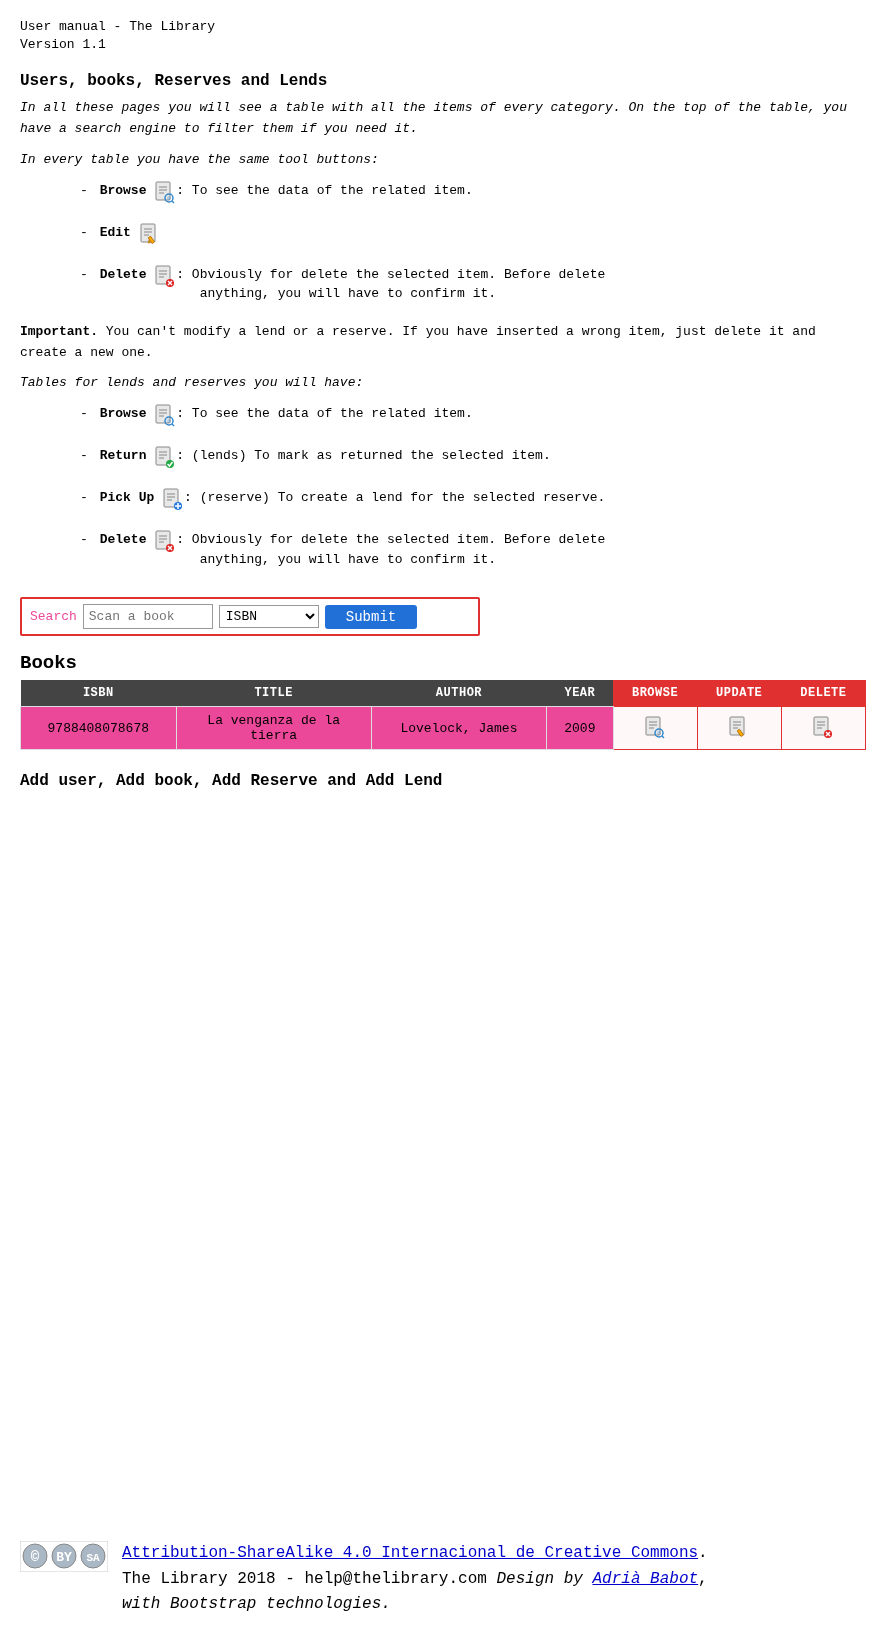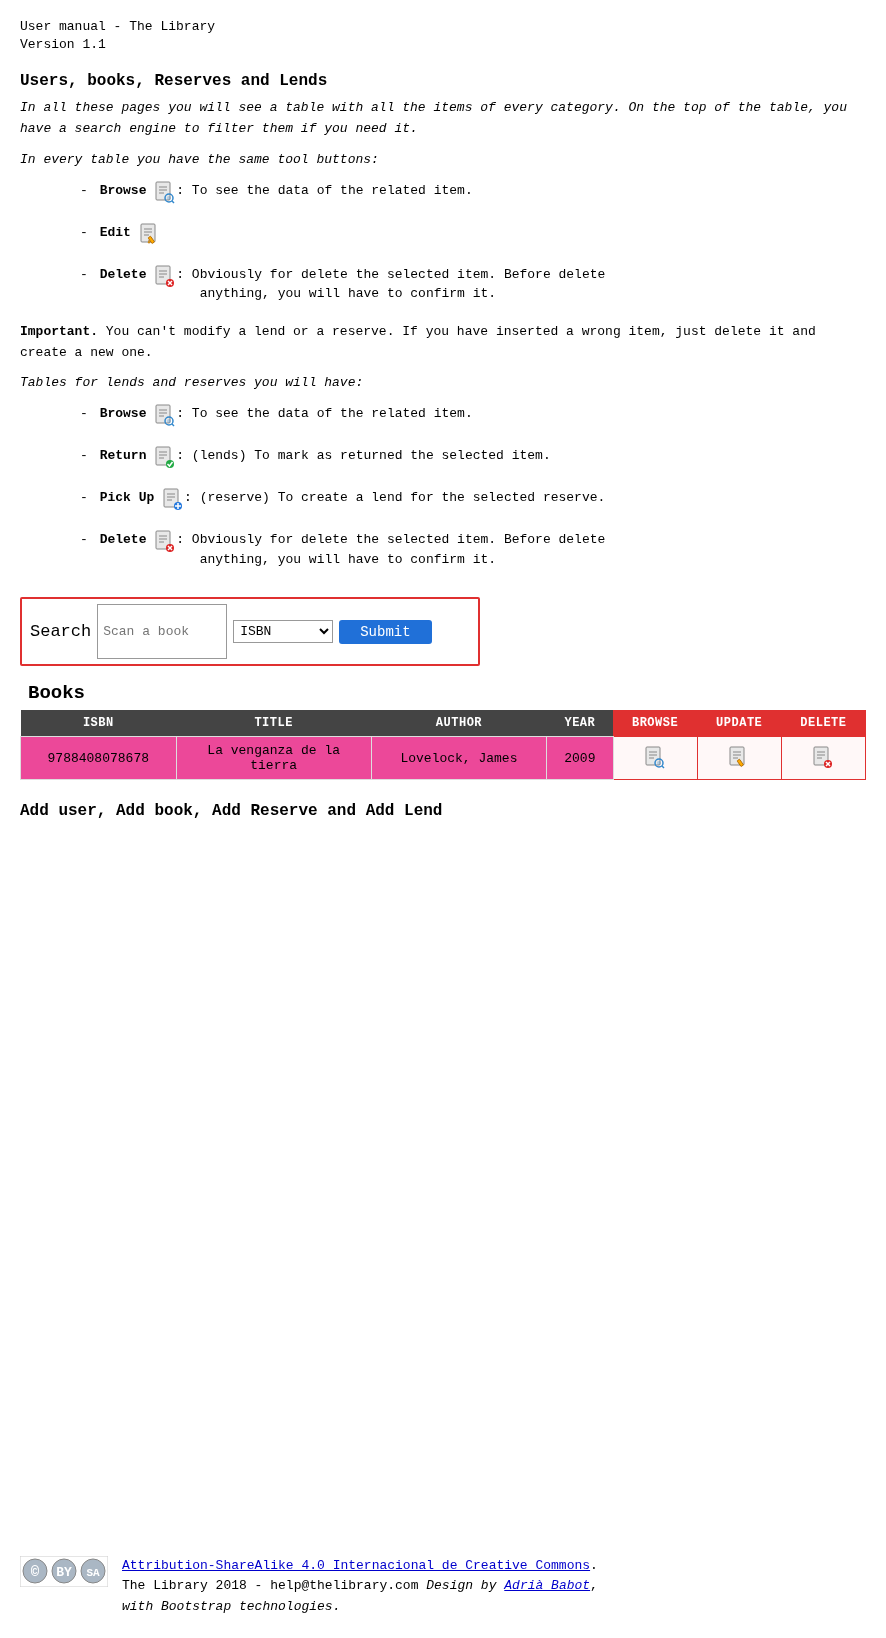--- a/index.html
+++ b/index.html
@@ -70,28 +70,28 @@
     .find-book-form {
       display: flex;
       align-items: center;
       border: 2px solid #e03030;
       padding: 5px 8px;
       width: 460px;
       background: #fff;
       border-radius: 2px;
     }
     .find-book-form .search-label {
-      font-size: 17px;
-      color: #000000;
+      font-size: 13px;
+      color: #ec4899;
       margin-right: 6px;
       white-space: nowrap;
     }
     .find-book-form .scan-input {
       border: 1px solid #999;
-      padding: 19px 5px;
+      padding: 4px 5px;
       font-size: 13px;
       font-family: 'Courier New', Courier, monospace;
       width: 130px;
       margin-right: 6px;
     }
     .isbn-select {
       border: 1px solid #999;
       padding: 2px 2px;
       font-size: 13px;
       font-family: 'Courier New', Courier, monospace;
@@ -111,21 +111,20 @@
     }
     
     .books-section {
       margin-top: 10px;
       margin-bottom: 22px;
     }
     .books-title {
       font-size: 19px;
       font-weight: bold;
       margin-bottom: 6px;
-      margin-left: 8px;
     }
     .books-table {
       width: 100%;
       border-collapse: collapse;
       font-size: 13px;
     }
     .books-table thead tr {
       background: #444;
       color: #fff;
     }
@@ -162,21 +161,21 @@
     .footer {
       position: absolute;
       bottom: 20px;
       left: 20px;
       right: 20px;
       display: flex;
       align-items: flex-start;
       gap: 14px;
     }
     .footer-text {
-      font-size: 13px;
+      font-size: 16px;
       font-family: 'Courier New', Courier, monospace;
       line-height: 1.6;
     }
     .footer-text a {
       color: #0000cc;
       text-decoration: underline;
     }
     .footer-text .italic {
       font-style: italic;
     }

